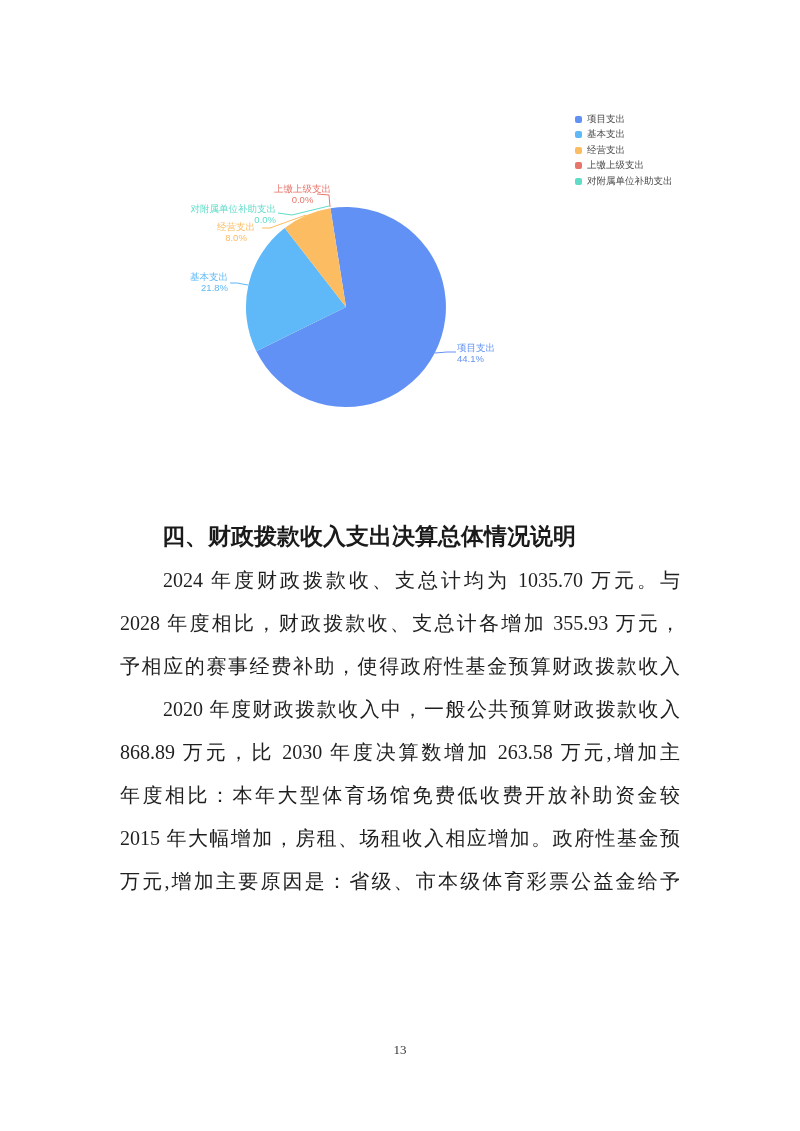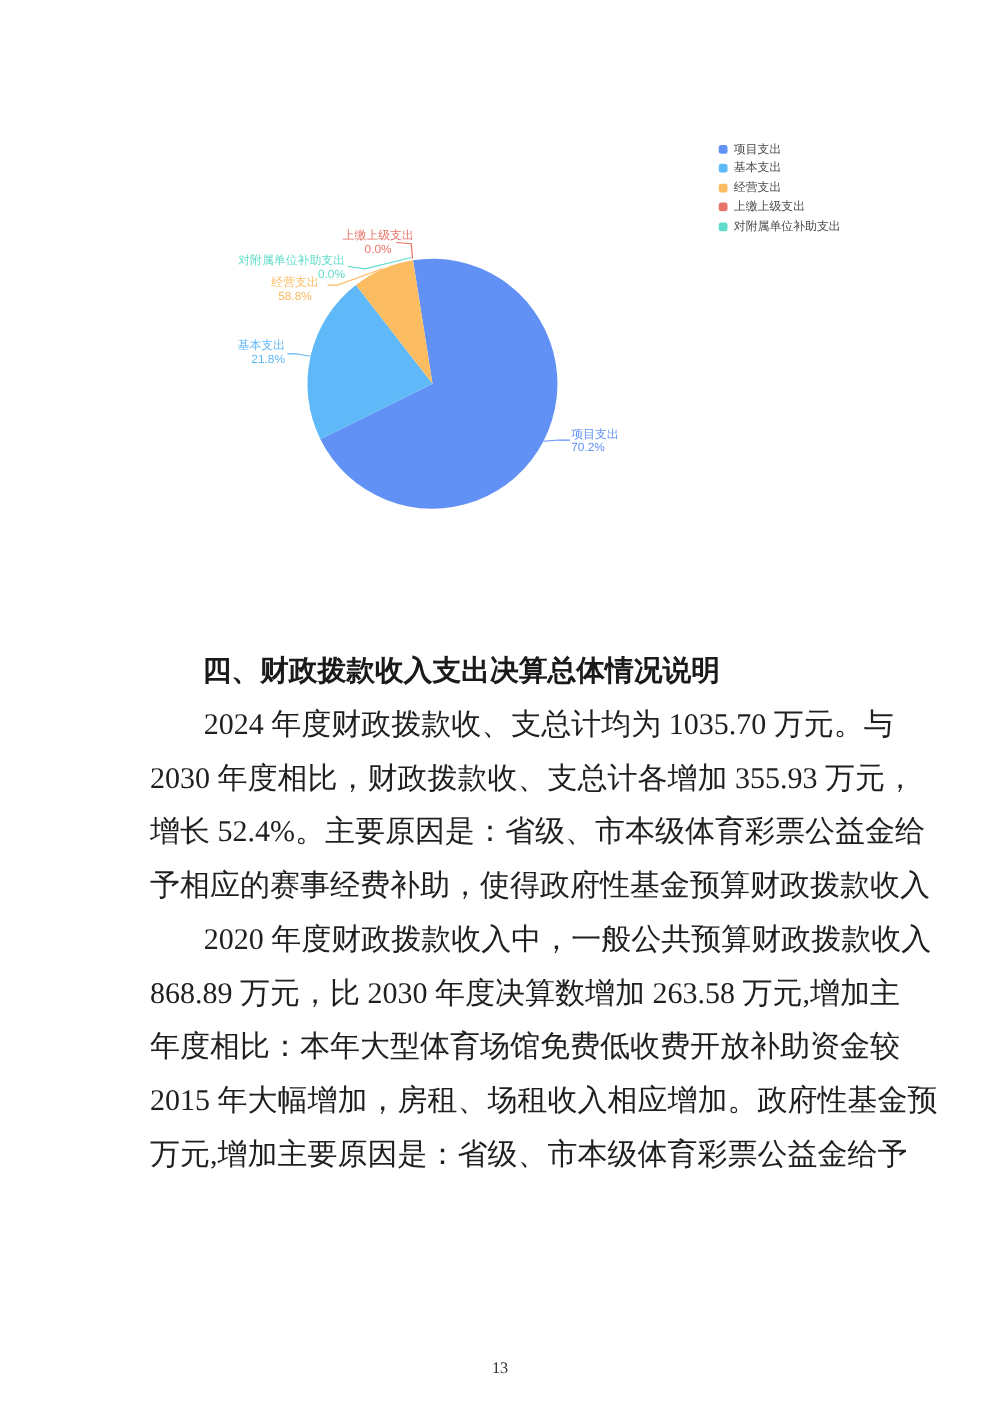--- a/index.html
+++ b/index.html
@@ -44,30 +44,30 @@
     position:absolute;left:120px;top:516px;width:560px;
     font-family:"Liberation Sans","DejaVu Sans",sans-serif;
     font-weight:bold;font-size:23px;line-height:40px;
     text-indent:42px;color:#1a1a1a;white-space:nowrap;
   }
   .text-block{
     position:absolute;left:120px;top:559px;width:560px;
     color:#1f1f1f;
   }
   .line{
-    height:43px;line-height:43px;font-size:24px;
+    height:43px;line-height:43px;font-size:20px;
     text-align:justify;text-align-last:justify;
     white-space:nowrap;overflow:visible;
   }
   .line.indent{text-indent:43px;}
   .line.last{text-align-last:left;}
 
   .page-number{
     position:absolute;left:0;top:1042px;width:800px;
-    text-align:center;font-size:13px;color:#333;margin-top:44px;
+    text-align:center;font-size:13px;color:#333;
   }
 </style>
 </head>
 <body>
 
 <div class="page">
 
   <div class="chart-area">
     <svg id="pie-svg" width="520" height="330" viewBox="0 0 520 330">
         <path d="M166,212 L150.4,113.2 A100,100 0 1 1 76.3,256.3 Z" fill="#6291F5"></path>
@@ -75,29 +75,29 @@
         <path d="M166,212 L104.7,133.0 A100,100 0 0 1 150.4,113.2 Z" fill="#FBBC62"></path>
         <polyline points="255,258 267,257 276,257" fill="none" stroke="#6291F5" stroke-width="1"></polyline>
         <polyline points="68,190 57,188 50,188" fill="none" stroke="#5FB8F8" stroke-width="1"></polyline>
         <polyline points="82,133 90,133 126,120" fill="none" stroke="#FBBC62" stroke-width="1"></polyline>
         <polyline points="137,99 149,100 150,112" fill="none" stroke="#E8756A" stroke-width="1"></polyline>
         <polyline points="98,118 112,120 149,111" fill="none" stroke="#5FDCC8" stroke-width="1"></polyline>
       </svg>
 
     <div class="plabel pl0" style="color: rgb(98, 145, 245);">
       <span>项目支出</span>
-      <span>70.2%</span>
+      <span>44.1%</span>
     </div>
     <div class="plabel pl1" style="color: rgb(95, 184, 248);">
       <span>基本支出</span>
       <span>21.8%</span>
     </div>
     <div class="plabel pl2" style="color: rgb(251, 188, 98);">
       <span>经营支出</span>
-      <span>58.8%</span>
+      <span>8.0%</span>
     </div>
     <div class="plabel pl3" style="color: rgb(232, 117, 106);">
       <span>上缴上级支出</span>
       <span>0.0%</span>
     </div>
     <div class="plabel pl4" style="color: rgb(95, 220, 200);">
       <span>对附属单位补助支出</span>
       <span>0.0%</span>
     </div>
 
@@ -122,22 +122,21 @@
         <span class="lg-marker" style="background-color: rgb(95, 220, 200);"></span>
         <span class="lg-text">对附属单位补助支出</span>
       </div>
     </div>
   </div>
 
   <div class="doc-heading">四、财政拨款收入支出决算总体情况说明</div>
 
   <div class="text-block">
     <div class="line indent">2024 年度财政拨款收、支总计均为 1035.70 万元。与</div>
-    <div class="line">2030 年度相比，财政拨款收、支总计各增加 355.93 万元，</div>
-    <div class="line">增长 52.4%。主要原因是：省级、市本级体育彩票公益金给</div>
+    <div class="line">2028 年度相比，财政拨款收、支总计各增加 355.93 万元，</div>
     <div class="line">予相应的赛事经费补助，使得政府性基金预算财政拨款收入</div>
     <div class="line indent">2020 年度财政拨款收入中，一般公共预算财政拨款收入</div>
     <div class="line">868.89 万元，比 2030 年度决算数增加 263.58 万元,增加主</div>
     <div class="line">年度相比：本年大型体育场馆免费低收费开放补助资金较</div>
     <div class="line">2015 年大幅增加，房租、场租收入相应增加。政府性基金预</div>
     <div class="line">万元,增加主要原因是：省级、市本级体育彩票公益金给予</div>
   </div>
 
   <div class="page-number">13</div>
 </div>

